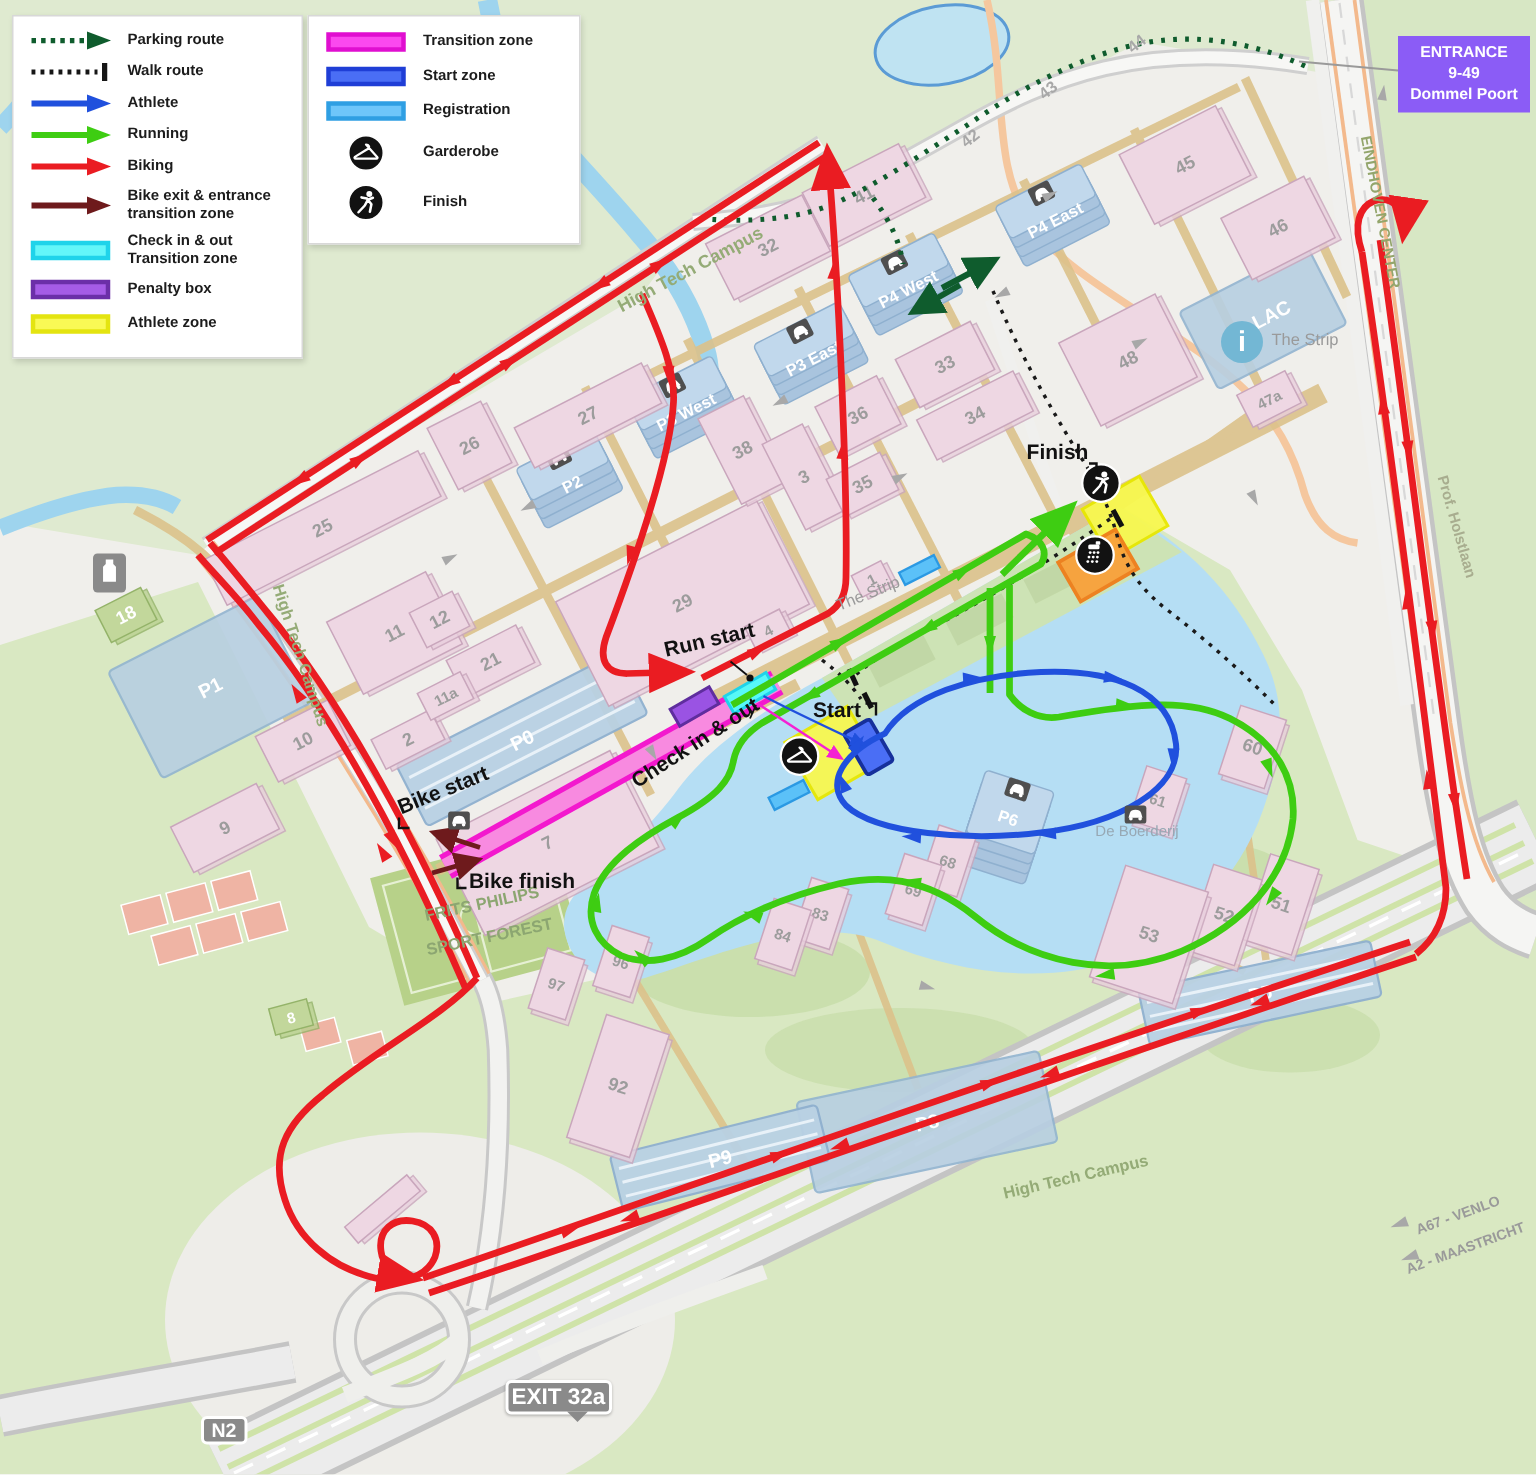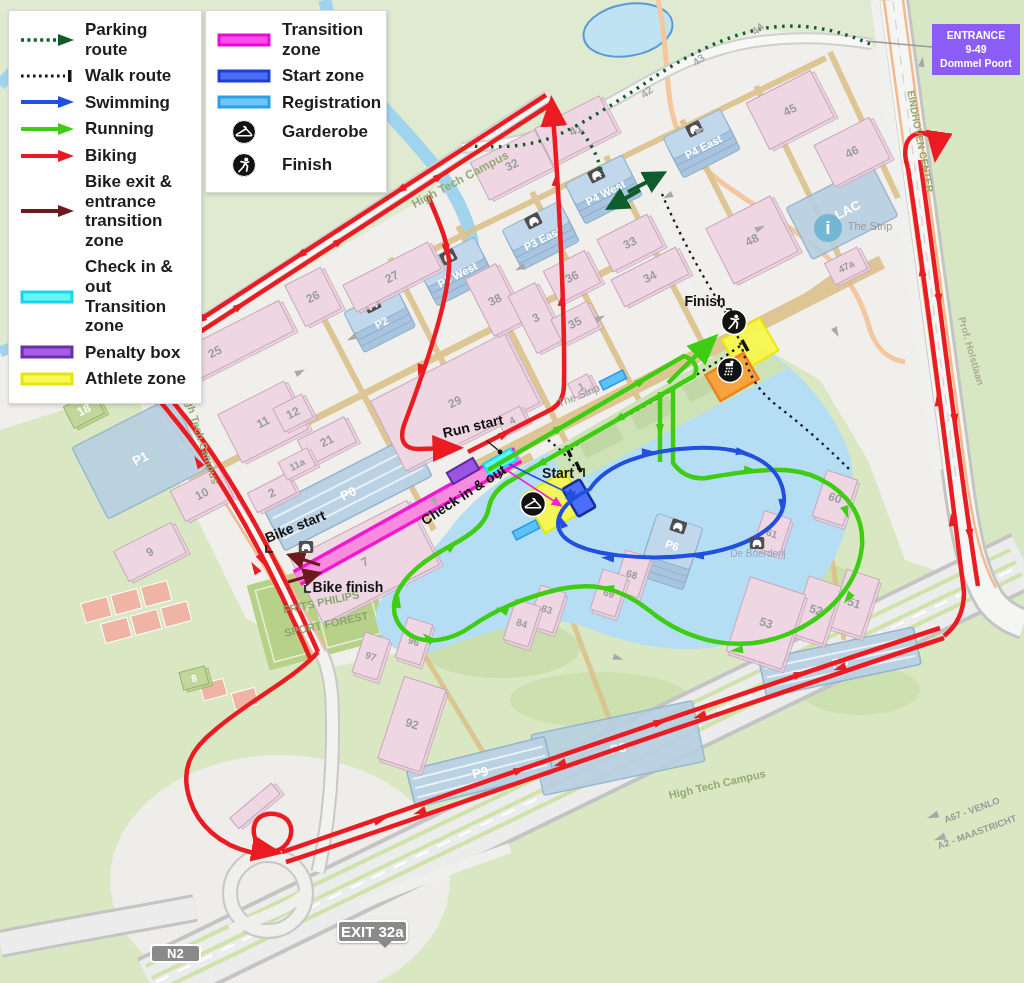--- a/index.html
+++ b/index.html
@@ -3,30 +3,30 @@
 <meta charset="utf-8">
 <style>
   html,body{margin:0;padding:0;background:#fff;}
   .stage{position:relative;width:1024px;height:983px;overflow:hidden;
          font-family:"Liberation Sans",sans-serif;background:#f0efeb;}
   svg text{font-family:"Liberation Sans",sans-serif;}
   .legend{position:absolute;background:#fff;border:1px solid #d8d8d8;
           box-shadow:1px 2px 4px rgba(0,0,0,.15);padding:9px 12px 7px 10px;z-index:5;}
   .legend-row{display:flex;align-items:center;gap:10px;margin-bottom:7px;}
   .legend-swatch{width:56px;flex:0 0 56px;display:flex;align-items:center;justify-content:center;}
-  .legend-label{font-size:17px;font-weight:600;color:#1c1c1c;line-height:1.15;}
+  .legend-label{font-size:10px;font-weight:600;color:#1c1c1c;line-height:1.15;}
   .sign{position:absolute;z-index:4;color:#fff;text-align:center;font-weight:700;}
   .sign-entrance{left:932px;top:24px;width:84px;background:#8b5cf6;
                  font-size:10.5px;line-height:1.35;padding:4px 2px;}
   .sign-exit{left:337px;top:920px;background:#8a8a8a;border:2px solid #fff;border-radius:4px;
              font-size:15px;padding:1px 2px;box-shadow:0 1px 2px rgba(0,0,0,.25);}
   .sign-exit:after{content:"";position:absolute;left:58%;top:100%;border:7px solid transparent;
              border-top-color:#8a8a8a;}
   .sign-n2{left:134px;top:944px;background:#8a8a8a;border:2px solid #fff;border-radius:4px;
-           font-size:13px;padding:0 15px;margin-left:16px;}
+           font-size:13px;padding:0 5px;}
 </style>
 </head>
 <body>
 
 <div class="stage">
 
 <svg width="1024" height="983" viewBox="0 0 1024 983">
   <defs>
     <marker id="m-red" markerWidth="9" markerHeight="9" refX="5" refY="3" orient="auto">
           <path d="M0,0 L7,3 L0,6 Z" fill="#ea1c22"></path>
@@ -696,21 +696,21 @@
         </div>
         <div class="legend-label">Walk route</div>
       </div>
       <div class="legend-row">
         <div class="legend-swatch">
           <svg width="56" height="14">
             <line x1="2" y1="7" x2="40" y2="7" stroke="#2050dd" stroke-width="4"></line>
             <path d="M39,1 L55,7 L39,13 Z" fill="#2050dd"></path>
           </svg>
         </div>
-        <div class="legend-label">Swimming</div>
+        <div class="legend-label">Athlete</div>
       </div>
       <div class="legend-row">
         <div class="legend-swatch">
           <svg width="56" height="14">
             <line x1="2" y1="7" x2="40" y2="7" stroke="#3ecd12" stroke-width="4"></line>
             <path d="M39,1 L55,7 L39,13 Z" fill="#3ecd12"></path>
           </svg>
         </div>
         <div class="legend-label">Running</div>
       </div>

